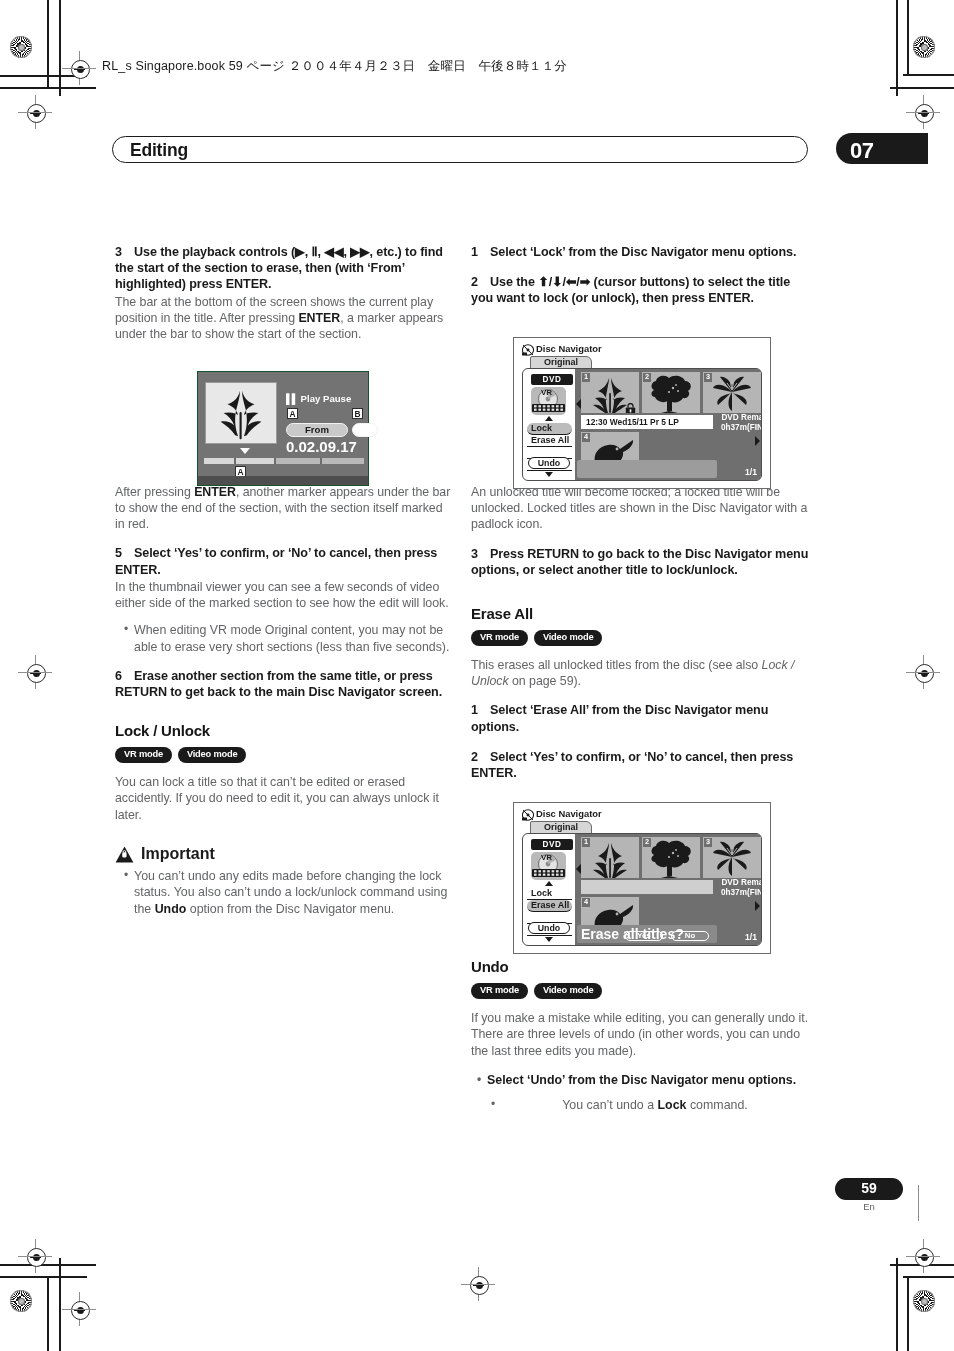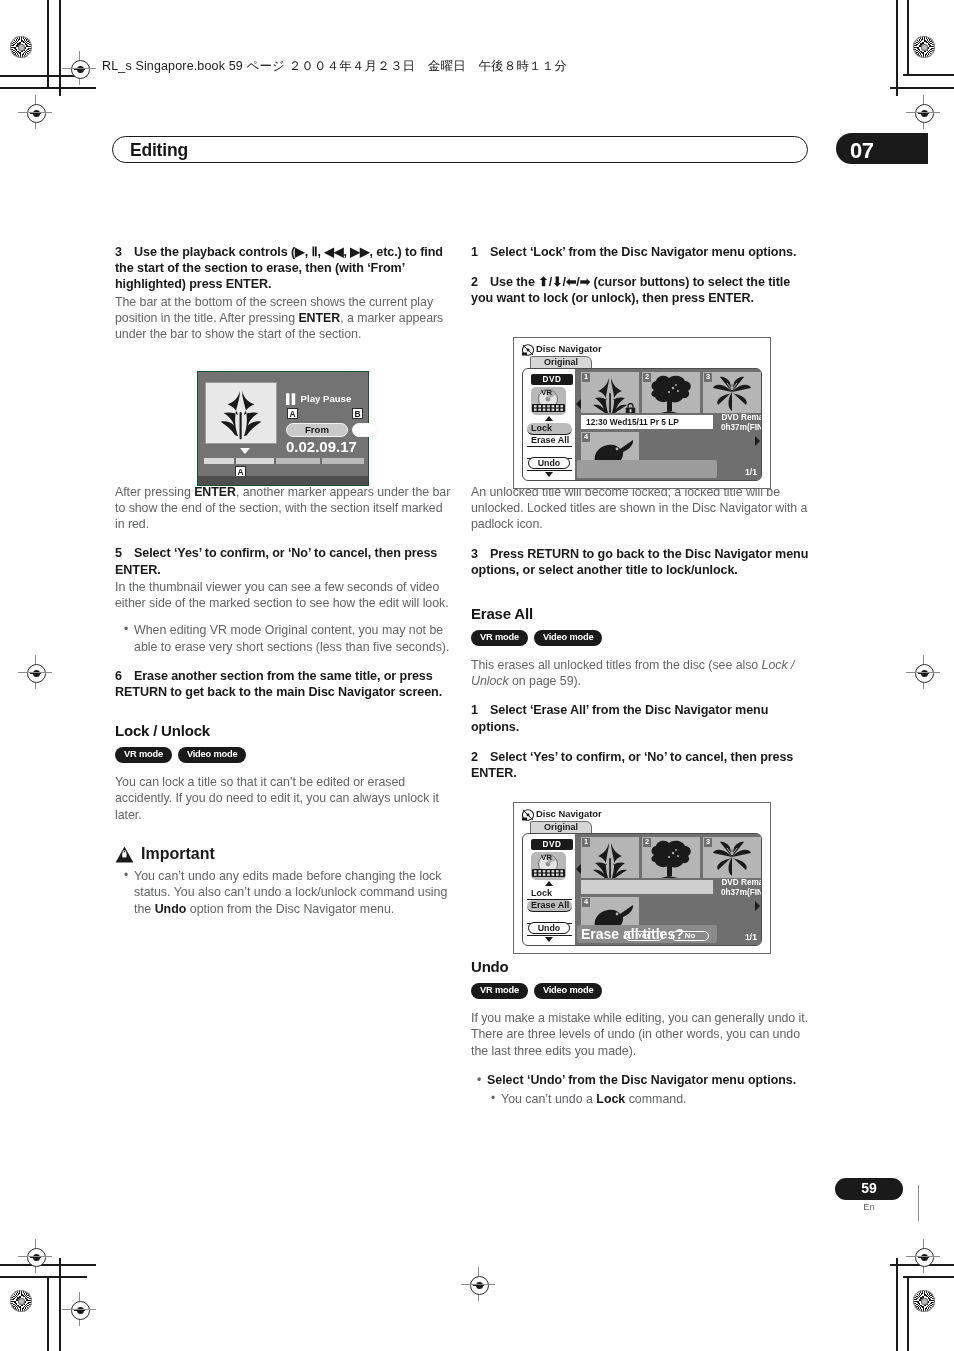--- a/index.html
+++ b/index.html
@@ -161,21 +161,21 @@
   ul.bullets li::before {
     content: "\2022";
     position: absolute;
     left: -10px;
     top: -1px;
     font-size: 12px;
     color: #636466;
   }
   ul.bullets li b { color: #1a1a1a; font-weight: bold; }
   ul.bullets.boldbul li { font-weight: bold; color: #1a1a1a; }
-  ul.bullets.tiny { padding-left: 30px; margin-top: 3px; }
+  ul.bullets.tiny { padding-left: 30px; margin-top: 9px; text-align: center; }
 
   h2.sec {
     font-size: 15px;
     font-weight: bold;
     color: #161616;
     margin: 0 0 8px 0;
     letter-spacing: -0.2px;
   }
 
   .mode-row { margin: 0 0 11px 0; line-height: 0; }

